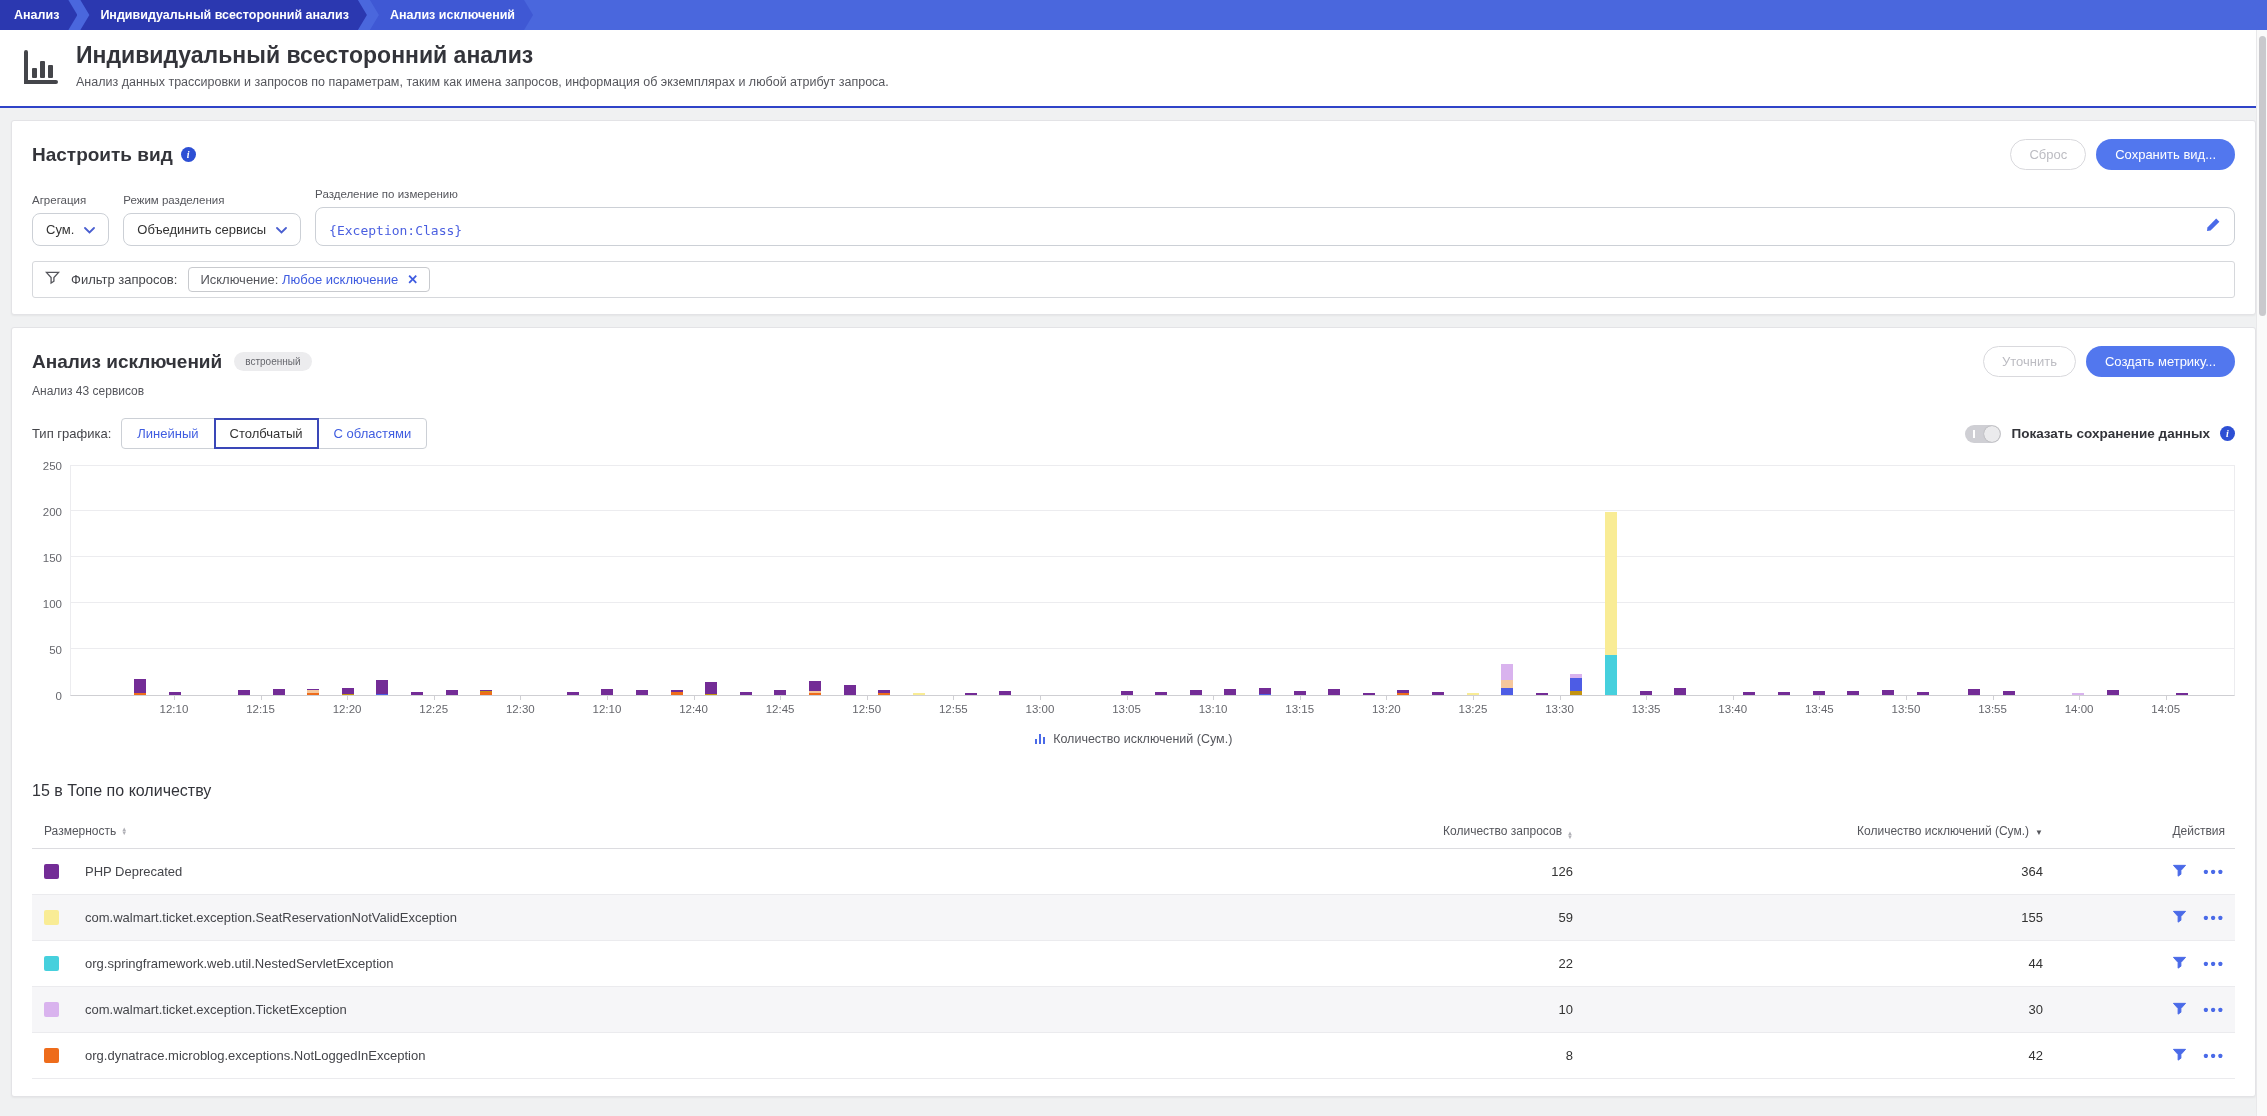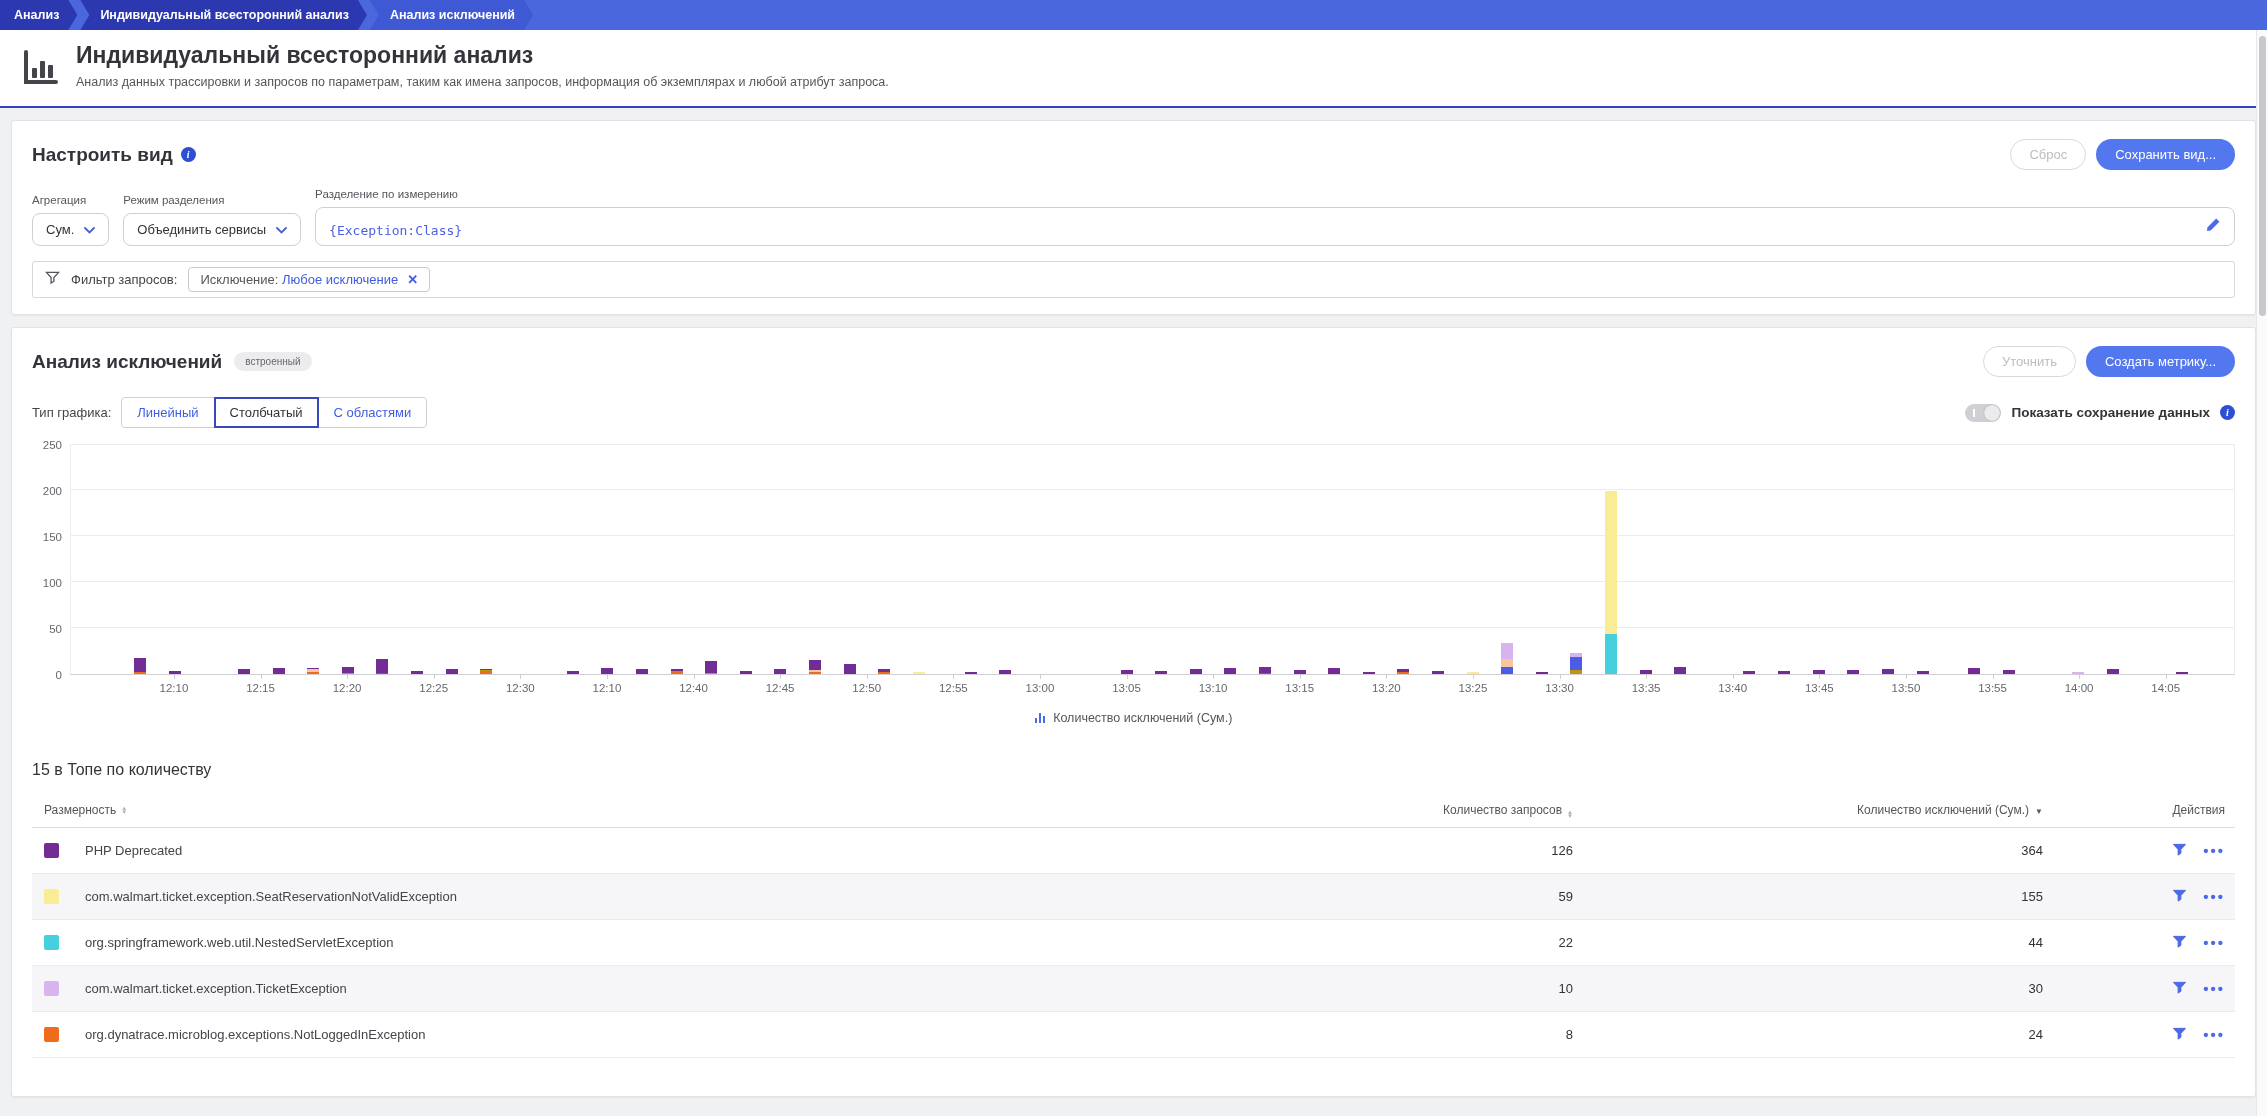--- a/index.html
+++ b/index.html
@@ -274,20 +274,21 @@
 
 <div class="card" style="min-height: 770px;">
   <div class="card-inner" style="padding-bottom: 0;">
     <div class="card-head">
       <span class="card-title">Анализ исключений</span>
       <span class="badge">встроенный</span>
       <span class="spacer"></span>
       <button class="btn disabled">Уточнить</button>
       <button class="btn primary">Создать метрику...</button>
     </div>
+    <div class="section-sub">Анализ 43 сервисов</div>
 
     <div class="charttype-row">
       <span class="ct-label">Тип графика:</span>
       <div class="seg">
         <button>Линейный</button>
         <button class="active">Столбчатый</button>
         <button>С областями</button>
       </div>
       <span class="spacer"></span>
       <div class="toggle-wrap">
@@ -627,21 +628,21 @@
                 </svg></span>
               <span class="dots">•••</span>
             </div>
           </div>
           <div class="trow">
             <div class="col-dim">
               <span class="sq" style="background: rgb(238, 108, 27);"></span>
               <span>org.dynatrace.microblog.exceptions.NotLoggedInException</span>
             </div>
             <div class="col-req num">8</div>
-            <div class="col-exc num">24</div>
+            <div class="col-exc num">42</div>
             <div class="col-act">
               <span class="row-funnel"><svg width="15" height="15" viewBox="0 0 16 16">
                   <path d="M1.5 2.5h13l-5 5.5v4l-3 2v-6z" fill="#4a6ae8" stroke="#4a6ae8" stroke-width="1"></path>
                 </svg></span>
               <span class="dots">•••</span>
             </div>
           </div>
         </div>
     </div>
   </div>

